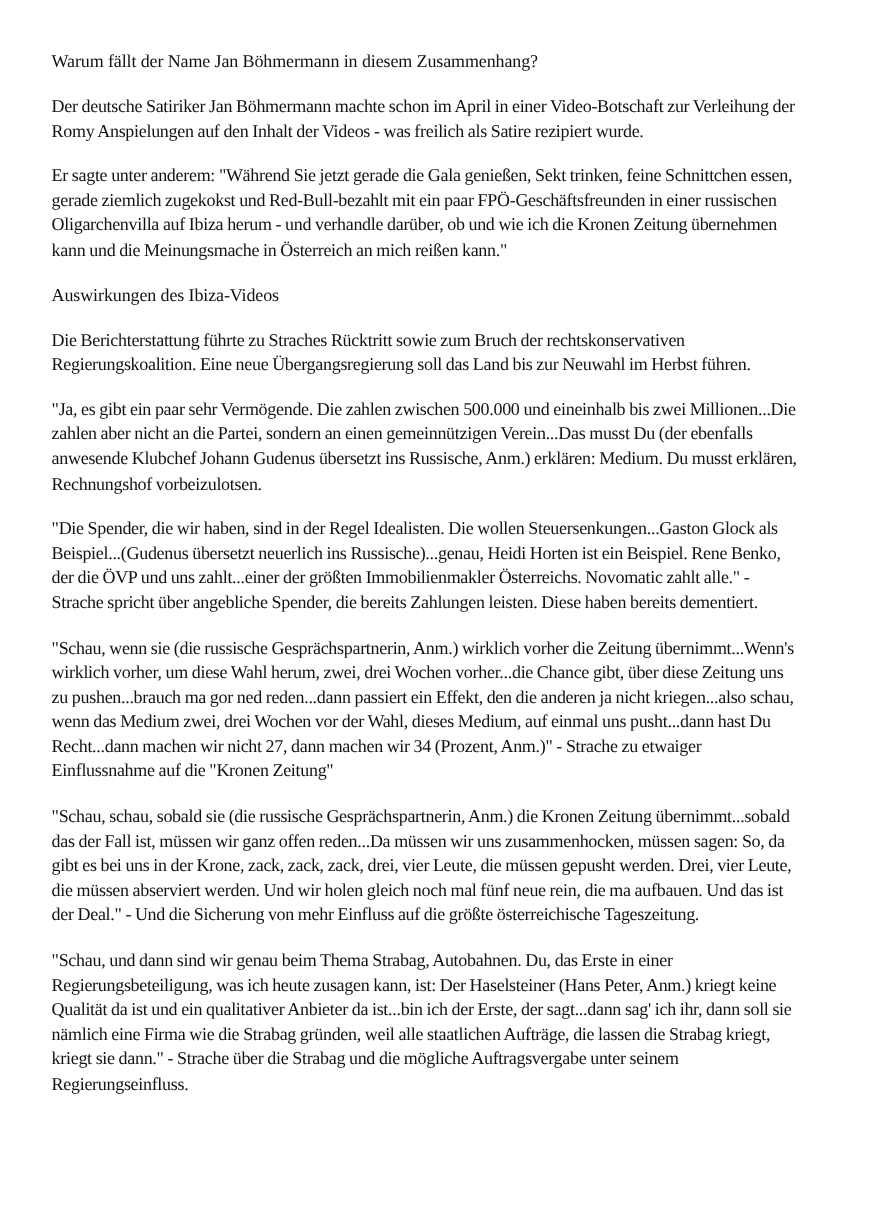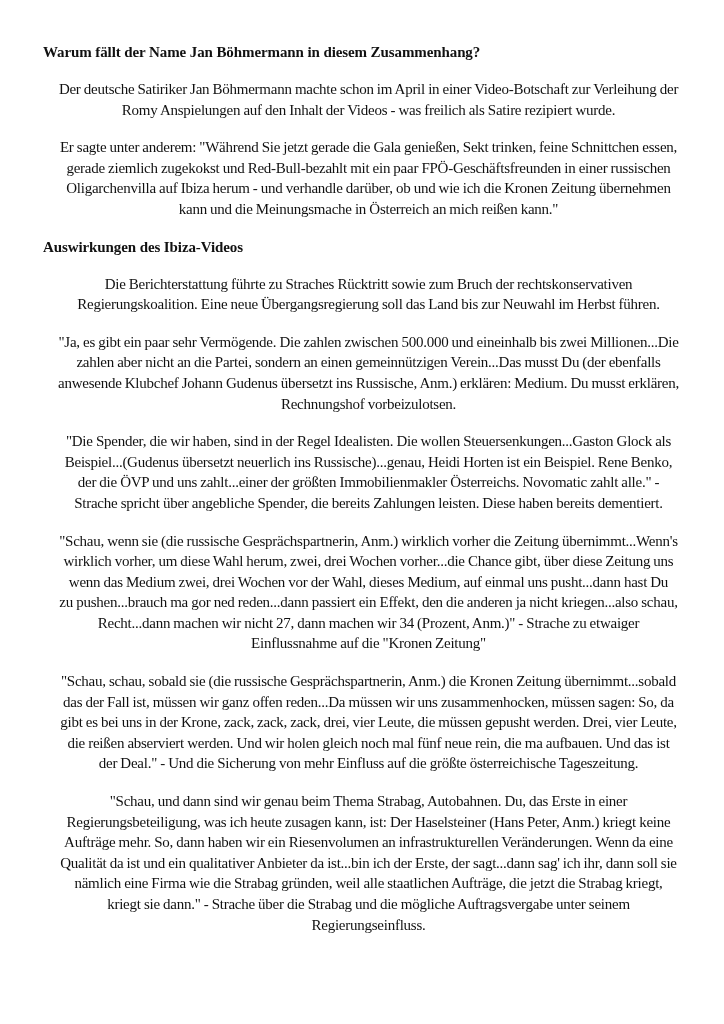--- a/index.html
+++ b/index.html
@@ -3,26 +3,26 @@
 <meta charset="utf-8">
 <style>
   html, body { margin: 0; padding: 0; background: #ffffff; }
   body {
     width: 724px; height: 1024px; overflow: hidden;
     font-family: "Liberation Serif", "DejaVu Serif", serif;
     color: #111111;
   }
   .page { position: relative; padding: 42px 30px 0 43px; }
   .heading {
-    font-weight: bold; font-size: 15px; line-height: 20px;
+    font-weight: normal; font-size: 15px; line-height: 20px;
     margin: 0 0 17px 0; letter-spacing: -0.1px;
   }
   .para {
     font-size: 15px; line-height: 20.6px; margin: 0 0 17px 0;
-    letter-spacing: -0.25px; word-spacing: -0.3px; text-align: center;
+    letter-spacing: -0.25px; word-spacing: -0.3px;
   }
   .para .line { display: block; white-space: nowrap; }
 </style>
 </head>
 <body>
 
 <div class="page" id="page">
     <h3 class="heading">Warum fällt der Name Jan Böhmermann in diesem Zusammenhang?</h3>
     <p class="para">
       <span class="line">Der deutsche Satiriker Jan Böhmermann machte schon im April in einer Video-Botschaft zur Verleihung der</span>
@@ -47,34 +47,33 @@
     </p>
     <p class="para">
       <span class="line">"Die Spender, die wir haben, sind in der Regel Idealisten. Die wollen Steuersenkungen...Gaston Glock als</span>
       <span class="line">Beispiel...(Gudenus übersetzt neuerlich ins Russische)...genau, Heidi Horten ist ein Beispiel. Rene Benko,</span>
       <span class="line">der die ÖVP und uns zahlt...einer der größten Immobilienmakler Österreichs. Novomatic zahlt alle." -</span>
       <span class="line">Strache spricht über angebliche Spender, die bereits Zahlungen leisten. Diese haben bereits dementiert.</span>
     </p>
     <p class="para">
       <span class="line">"Schau, wenn sie (die russische Gesprächspartnerin, Anm.) wirklich vorher die Zeitung übernimmt...Wenn's</span>
       <span class="line">wirklich vorher, um diese Wahl herum, zwei, drei Wochen vorher...die Chance gibt, über diese Zeitung uns</span>
+      <span class="line">zu pushen...brauch ma gor ned reden...dann passiert ein Effekt, den die anderen ja nicht kriegen...also schau,</span>
       <span class="line">wenn das Medium zwei, drei Wochen vor der Wahl, dieses Medium, auf einmal uns pusht...dann hast Du</span>
-      <span class="line">zu pushen...brauch ma gor ned reden...dann passiert ein Effekt, den die anderen ja nicht kriegen...also schau,</span>
       <span class="line">Recht...dann machen wir nicht 27, dann machen wir 34 (Prozent, Anm.)" - Strache zu etwaiger</span>
       <span class="line">Einflussnahme auf die "Kronen Zeitung"</span>
     </p>
     <p class="para">
       <span class="line">"Schau, schau, sobald sie (die russische Gesprächspartnerin, Anm.) die Kronen Zeitung übernimmt...sobald</span>
       <span class="line">das der Fall ist, müssen wir ganz offen reden...Da müssen wir uns zusammenhocken, müssen sagen: So, da</span>
       <span class="line">gibt es bei uns in der Krone, zack, zack, zack, drei, vier Leute, die müssen gepusht werden. Drei, vier Leute,</span>
-      <span class="line">die reißen abserviert werden. Und wir holen gleich noch mal fünf neue rein, die ma aufbauen. Und das ist</span>
+      <span class="line">die müssen abserviert werden. Und wir holen gleich noch mal fünf neue rein, die ma aufbauen. Und das ist</span>
       <span class="line">der Deal." - Und die Sicherung von mehr Einfluss auf die größte österreichische Tageszeitung.</span>
     </p>
     <p class="para">
       <span class="line">"Schau, und dann sind wir genau beim Thema Strabag, Autobahnen. Du, das Erste in einer</span>
       <span class="line">Regierungsbeteiligung, was ich heute zusagen kann, ist: Der Haselsteiner (Hans Peter, Anm.) kriegt keine</span>
-      <span class="line">Aufträge mehr. So, dann haben wir ein Riesenvolumen an infrastrukturellen Veränderungen. Wenn da eine</span>
       <span class="line">Qualität da ist und ein qualitativer Anbieter da ist...bin ich der Erste, der sagt...dann sag' ich ihr, dann soll sie</span>
-      <span class="line">nämlich eine Firma wie die Strabag gründen, weil alle staatlichen Aufträge, die jetzt die Strabag kriegt,</span>
+      <span class="line">nämlich eine Firma wie die Strabag gründen, weil alle staatlichen Aufträge, die lassen die Strabag kriegt,</span>
       <span class="line">kriegt sie dann." - Strache über die Strabag und die mögliche Auftragsvergabe unter seinem</span>
       <span class="line">Regierungseinfluss.</span>
     </p>
   </div>
 
 </body></html>

